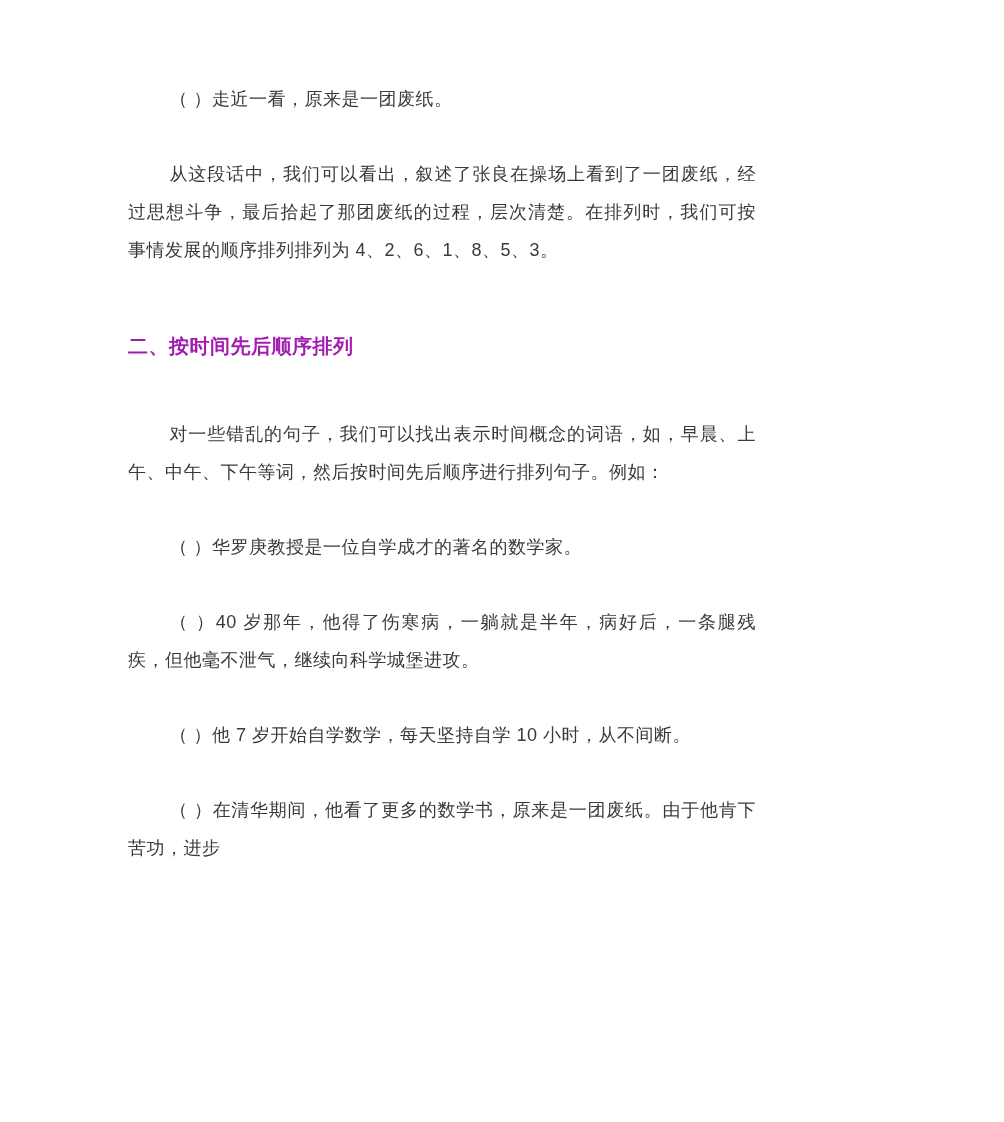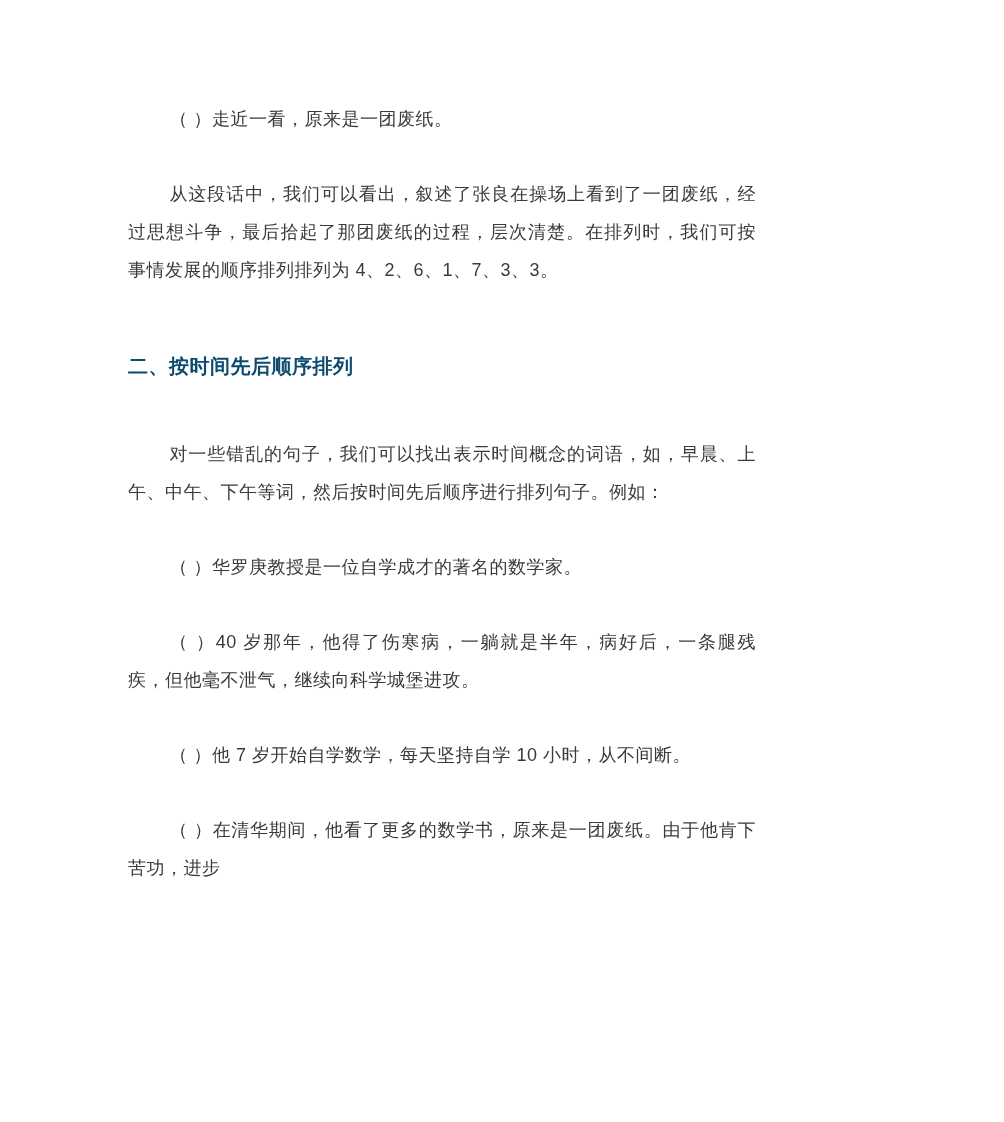--- a/index.html
+++ b/index.html
@@ -9,51 +9,51 @@
   }
   body {
     font-family: "Liberation Sans", "DejaVu Sans", sans-serif;
     color: #3a3a3a;
   }
   .page {
     width: 884px;
     height: 1122px;
     background: #ffffff;
     box-sizing: border-box;
-    padding: 100px 128px 40px 128px;
+    padding: 80px 128px 40px 128px;
     overflow: hidden;
   }
   .block {
     font-size: 18px;
     line-height: 38px;
     text-indent: 2.3em;
     margin: 0 0 37px 0;
     text-align: justify;
     letter-spacing: 0.5px;
   }
   .block.heading {
     font-size: 20px;
     font-weight: bold;
-    color: #0c4a6e;
+    color: #a21caf;
     text-indent: 0;
     margin: 58px 0 50px 0;
     letter-spacing: 0.5px;
   }
   .block.item {
     
   }
 </style>
 </head>
 <body>
 
 <div class="page">
 
   <p class="block item">（ ）走近一看，原来是一团废纸。</p>
 
-  <p class="block paragraph">从这段话中，我们可以看出，叙述了张良在操场上看到了一团废纸，经过思想斗争，最后拾起了那团废纸的过程，层次清楚。在排列时，我们可按事情发展的顺序排列排列为 4、2、6、1、7、3、3。</p>
+  <p class="block paragraph">从这段话中，我们可以看出，叙述了张良在操场上看到了一团废纸，经过思想斗争，最后拾起了那团废纸的过程，层次清楚。在排列时，我们可按事情发展的顺序排列排列为 4、2、6、1、8、5、3。</p>
 
   <h2 class="block heading">二、按时间先后顺序排列</h2>
 
   <p class="block paragraph">对一些错乱的句子，我们可以找出表示时间概念的词语，如，早晨、上午、中午、下午等词，然后按时间先后顺序进行排列句子。例如：</p>
 
   <p class="block item">（ ）华罗庚教授是一位自学成才的著名的数学家。</p>
 
   <p class="block item">（ ）40 岁那年，他得了伤寒病，一躺就是半年，病好后，一条腿残疾，但他毫不泄气，继续向科学城堡进攻。</p>
 
   <p class="block item">（ ）他 7 岁开始自学数学，每天坚持自学 10 小时，从不间断。</p>

